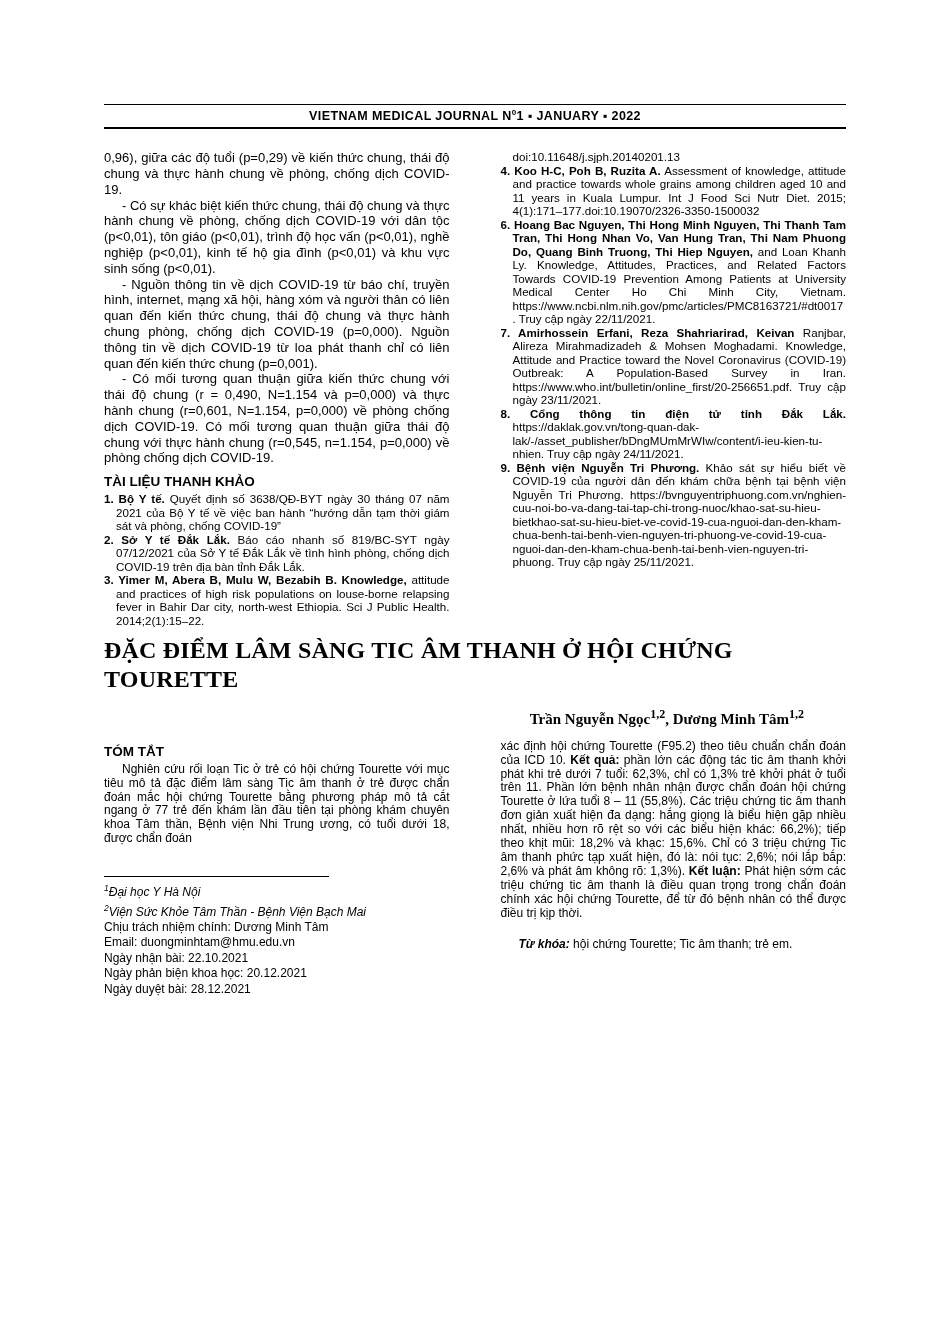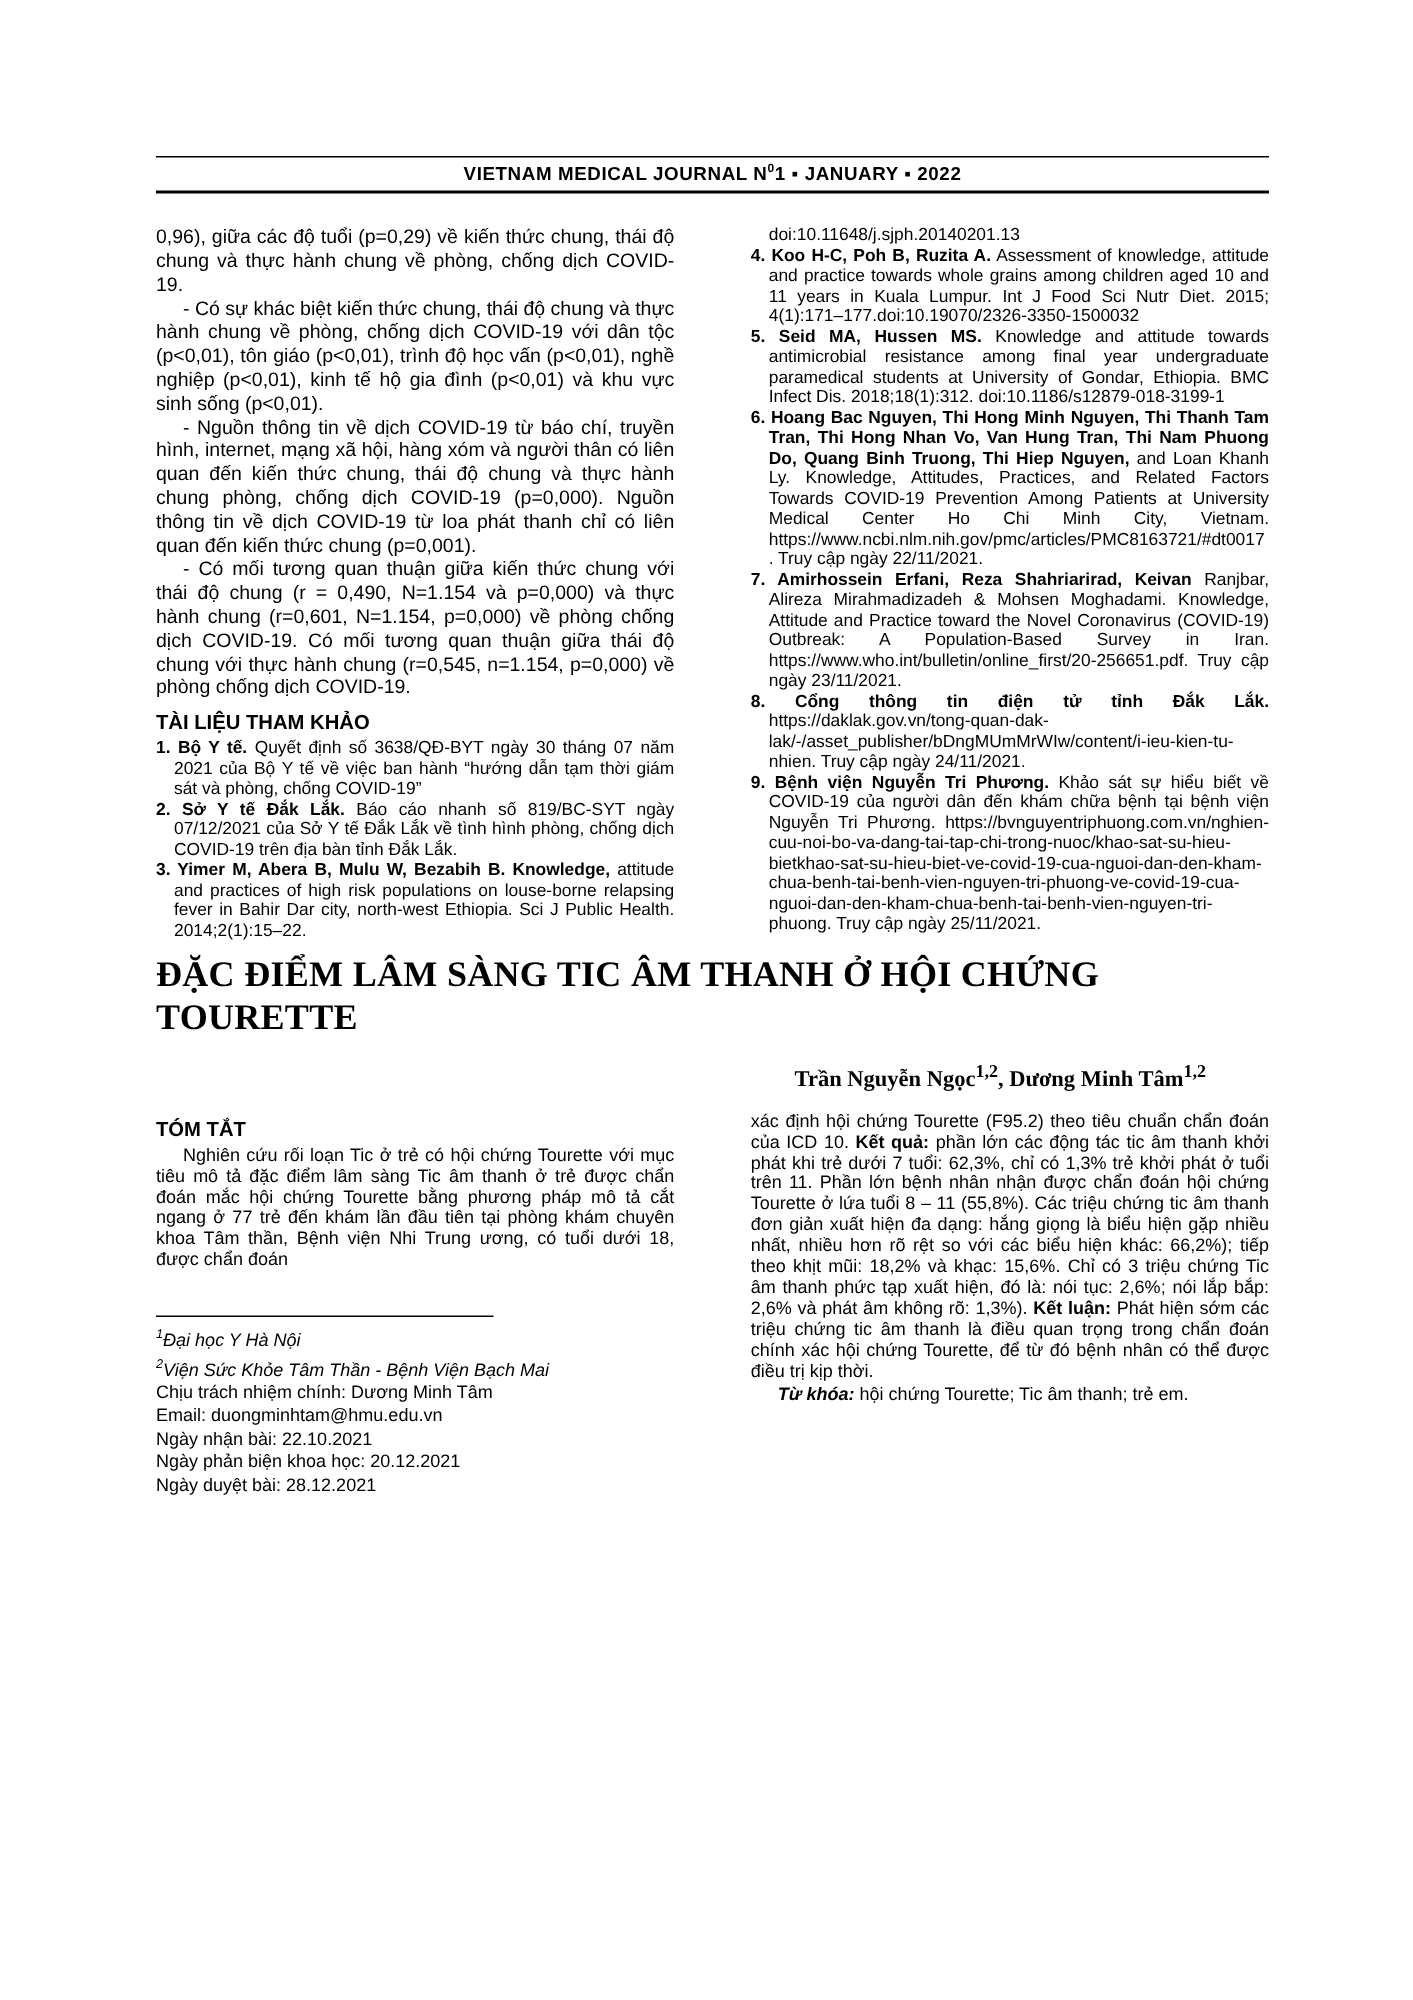--- a/index.html
+++ b/index.html
@@ -43,21 +43,21 @@
   .authors {
     margin-top:13px; text-align:right; padding-right:42px;
     font-family:"Liberation Serif", serif; font-weight:700; font-size:15px;
   }
   .authors sup { font-size:12px; font-weight:700; }
 
   .abstract-section { margin-top:12px; }
   .abstract-heading { margin:4px 0 4px 0; font-size:13.5px; font-weight:700; text-align:left; }
   .abs-para { margin:0; font-size:12px; line-height:13.9px; text-align:justify; }
   .abs-para b { font-weight:700; }
-  .keywords { margin-top:2px; }
+  .keywords { margin-top:18px; }
   .kw-label { font-style:italic; }
 
   .footnote { margin-top:30px; font-size:12px; line-height:15.4px; text-align:left; }
   .footnote-rule { width:225px; border-top:1px solid #000; margin-bottom:4px; }
   .fn-line { white-space:nowrap; }
   .fn-line.italic { font-style:italic; }
   .fn-line sup { font-size:8.5px; font-style:italic; }
 
   .page-number { position:absolute; left:106px; top:1198px; font-size:13.5px; }
 </style>
@@ -71,31 +71,30 @@
       <span><span>VIETNAM MEDICAL JOURNAL N</span><sup>0</sup><span>1 ▪ JANUARY ▪ 2022</span></span>
     </div>
 
     <div class="section-cols body-section">
       <div class="col">
         <p class="body-para">0,96), giữa các độ tuổi (p=0,29) về kiến thức chung, thái độ chung và thực hành chung về phòng, chống dịch COVID-19.</p>
         <p class="body-para indent">- Có sự khác biệt kiến thức chung, thái độ chung và thực hành chung về phòng, chống dịch COVID-19 với dân tộc (p&lt;0,01), tôn giáo (p&lt;0,01), trình độ học vấn (p&lt;0,01), nghề nghiệp (p&lt;0,01), kinh tế hộ gia đình (p&lt;0,01) và khu vực sinh sống (p&lt;0,01).</p>
         <p class="body-para indent">- Nguồn thông tin về dịch COVID-19 từ báo chí, truyền hình, internet, mạng xã hội, hàng xóm và người thân có liên quan đến kiến thức chung, thái độ chung và thực hành chung phòng, chống dịch COVID-19 (p=0,000). Nguồn thông tin về dịch COVID-19 từ loa phát thanh chỉ có liên quan đến kiến thức chung (p=0,001).</p>
         <p class="body-para indent">- Có mối tương quan thuận giữa kiến thức chung với thái độ chung (r = 0,490, N=1.154 và p=0,000) và thực hành chung (r=0,601, N=1.154, p=0,000) về phòng chống dịch COVID-19. Có mối tương quan thuận giữa thái độ chung với thực hành chung (r=0,545, n=1.154, p=0,000) về phòng chống dịch COVID-19.</p>
 
-        <h3 class="ref-heading">TÀI LIỆU THAM KHẢO</h3>
+        <h3 class="ref-heading">TÀI LIỆU THANH KHẢO</h3>
 
         <p class="ref"><b>1. Bộ Y tế.</b><span> Quyết định số 3638/QĐ-BYT ngày 30 tháng 07 năm 2021 của Bộ Y tế về việc ban hành “hướng dẫn tạm thời giám sát và phòng, chống COVID-19”</span></p>
         <p class="ref"><b>2. Sở Y tế Đắk Lắk.</b><span> Báo cáo nhanh số 819/BC-SYT ngày 07/12/2021 của Sở Y tế Đắk Lắk về tình hình phòng, chống dịch COVID-19 trên địa bàn tỉnh Đắk Lắk.</span></p>
         <p class="ref"><b>3. Yimer M, Abera B, Mulu W, Bezabih B. Knowledge,</b><span> attitude and practices of high risk populations on louse-borne relapsing fever in Bahir Dar city, north-west Ethiopia. Sci J Public Health. 2014;2(1):15–22.</span></p>
       </div>
 
       <div class="col">
         <p class="ref carryover">doi:10.11648/j.sjph.20140201.13</p>
         <p class="ref"><b>4. Koo H-C, Poh B, Ruzita A.</b><span> Assessment of knowledge, attitude and practice towards whole grains among children aged 10 and 11 years in Kuala Lumpur. Int J Food Sci Nutr Diet. 2015; 4(1):171–177.doi:10.19070/2326-3350-1500032</span></p>
-        <p class="ref"><b>5. Seid MA, Hussen MS.</b><span> Knowledge and attitude towards antimicrobial resistance among final year undergraduate paramedical students at University of Gondar, Ethiopia. BMC Infect Dis. 2018;18(1):312. doi:10.1186/s12879-018-3199-1</span></p>
         <p class="ref"><b>6. Hoang Bac Nguyen, Thi Hong Minh Nguyen, Thi Thanh Tam Tran, Thi Hong Nhan Vo, Van Hung Tran, Thi Nam Phuong Do, Quang Binh Truong, Thi Hiep Nguyen,</b><span> and Loan Khanh Ly. Knowledge, Attitudes, Practices, and Related Factors Towards COVID-19 Prevention Among Patients at University Medical Center Ho Chi Minh City, Vietnam. https://www.ncbi.nlm.nih.gov/pmc/articles/PMC8163721/#dt0017. Truy cập ngày 22/11/2021.</span></p>
         <p class="ref"><b>7. Amirhossein Erfani, Reza Shahriarirad, Keivan</b><span> Ranjbar, Alireza Mirahmadizadeh &amp; Mohsen Moghadami. Knowledge, Attitude and Practice toward the Novel Coronavirus (COVID-19) Outbreak: A Population-Based Survey in Iran. https://www.who.int/bulletin/online_first/20-256651.pdf. Truy cập ngày 23/11/2021.</span></p>
         <p class="ref"><b>8. Cổng thông tin điện tử tỉnh Đắk Lắk.</b><span> https://daklak.gov.vn/tong-quan-dak-lak/-/asset_publisher/bDngMUmMrWIw/content/i-ieu-kien-tu-nhien. Truy cập ngày 24/11/2021.</span></p>
         <p class="ref"><b>9. Bệnh viện Nguyễn Tri Phương.</b><span> Khảo sát sự hiểu biết về COVID-19 của người dân đến khám chữa bệnh tại bệnh viện Nguyễn Tri Phương. https://bvnguyentriphuong.com.vn/nghien-cuu-noi-bo-va-dang-tai-tap-chi-trong-nuoc/khao-sat-su-hieu-bietkhao-sat-su-hieu-biet-ve-covid-19-cua-nguoi-dan-den-kham-chua-benh-tai-benh-vien-nguyen-tri-phuong-ve-covid-19-cua-nguoi-dan-den-kham-chua-benh-tai-benh-vien-nguyen-tri-phuong. Truy cập ngày 25/11/2021.</span></p>
       </div>
     </div>
 
     <h1 class="article-title">ĐẶC ĐIỂM LÂM SÀNG TIC ÂM THANH Ở HỘI CHỨNG TOURETTE</h1>
 
     <div class="authors">

